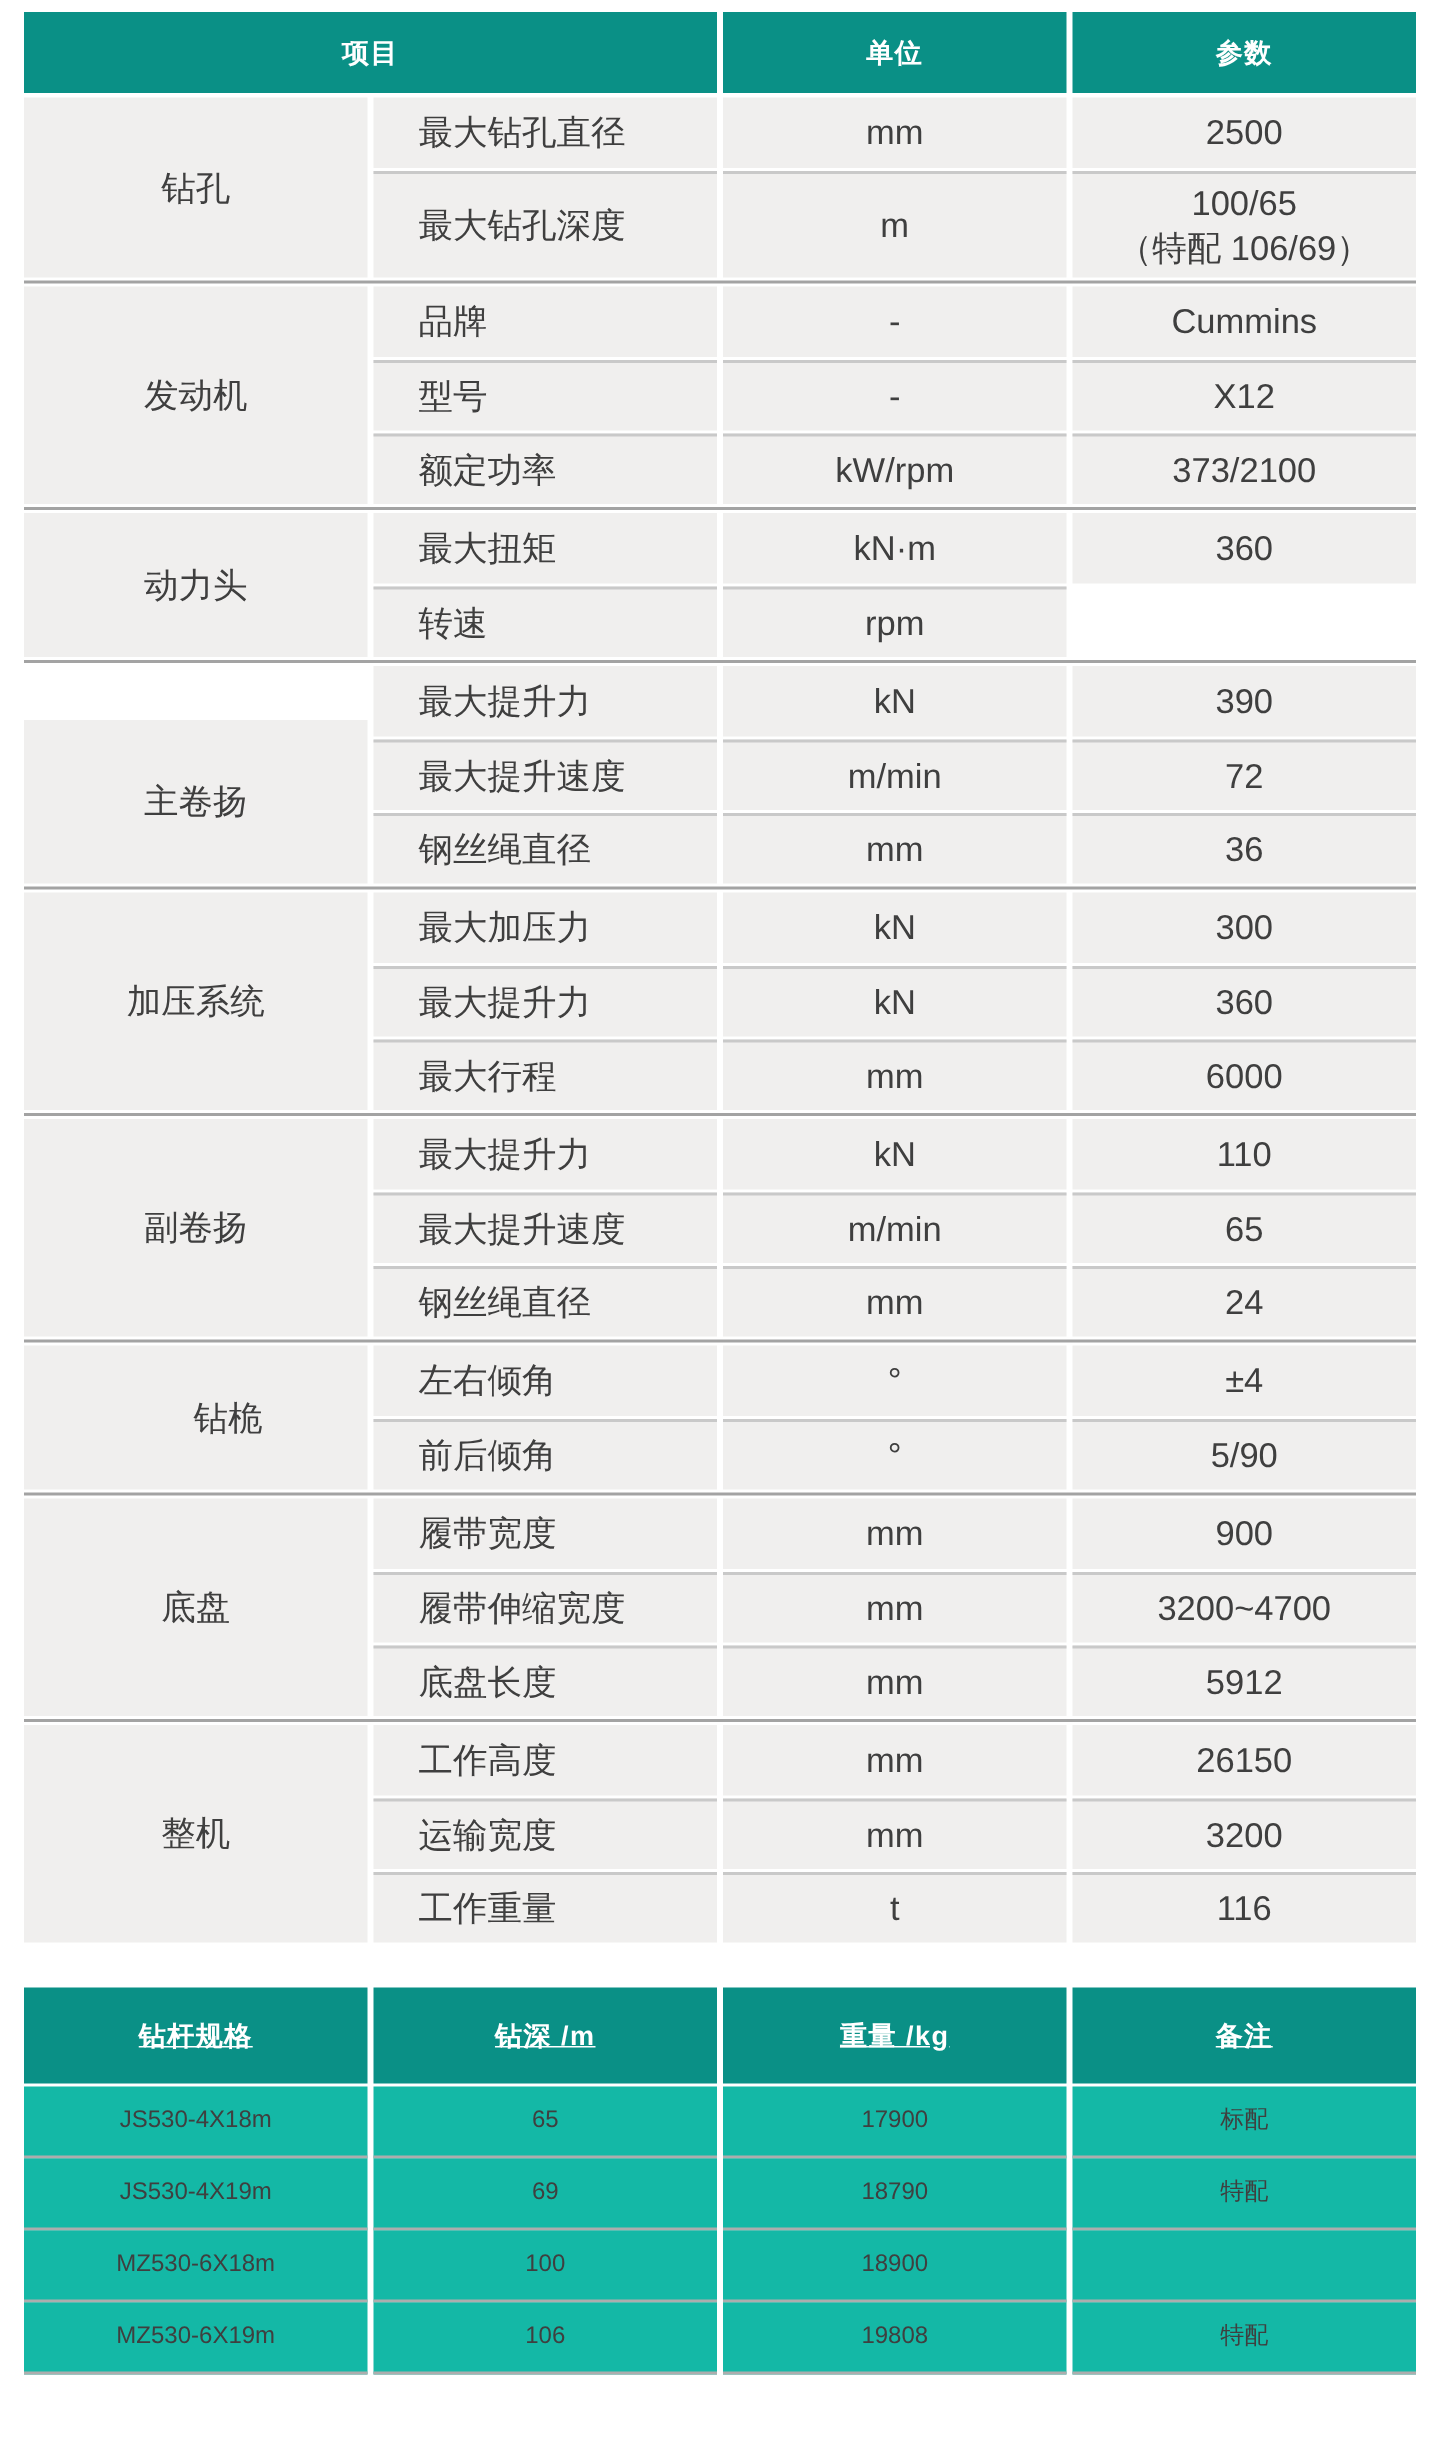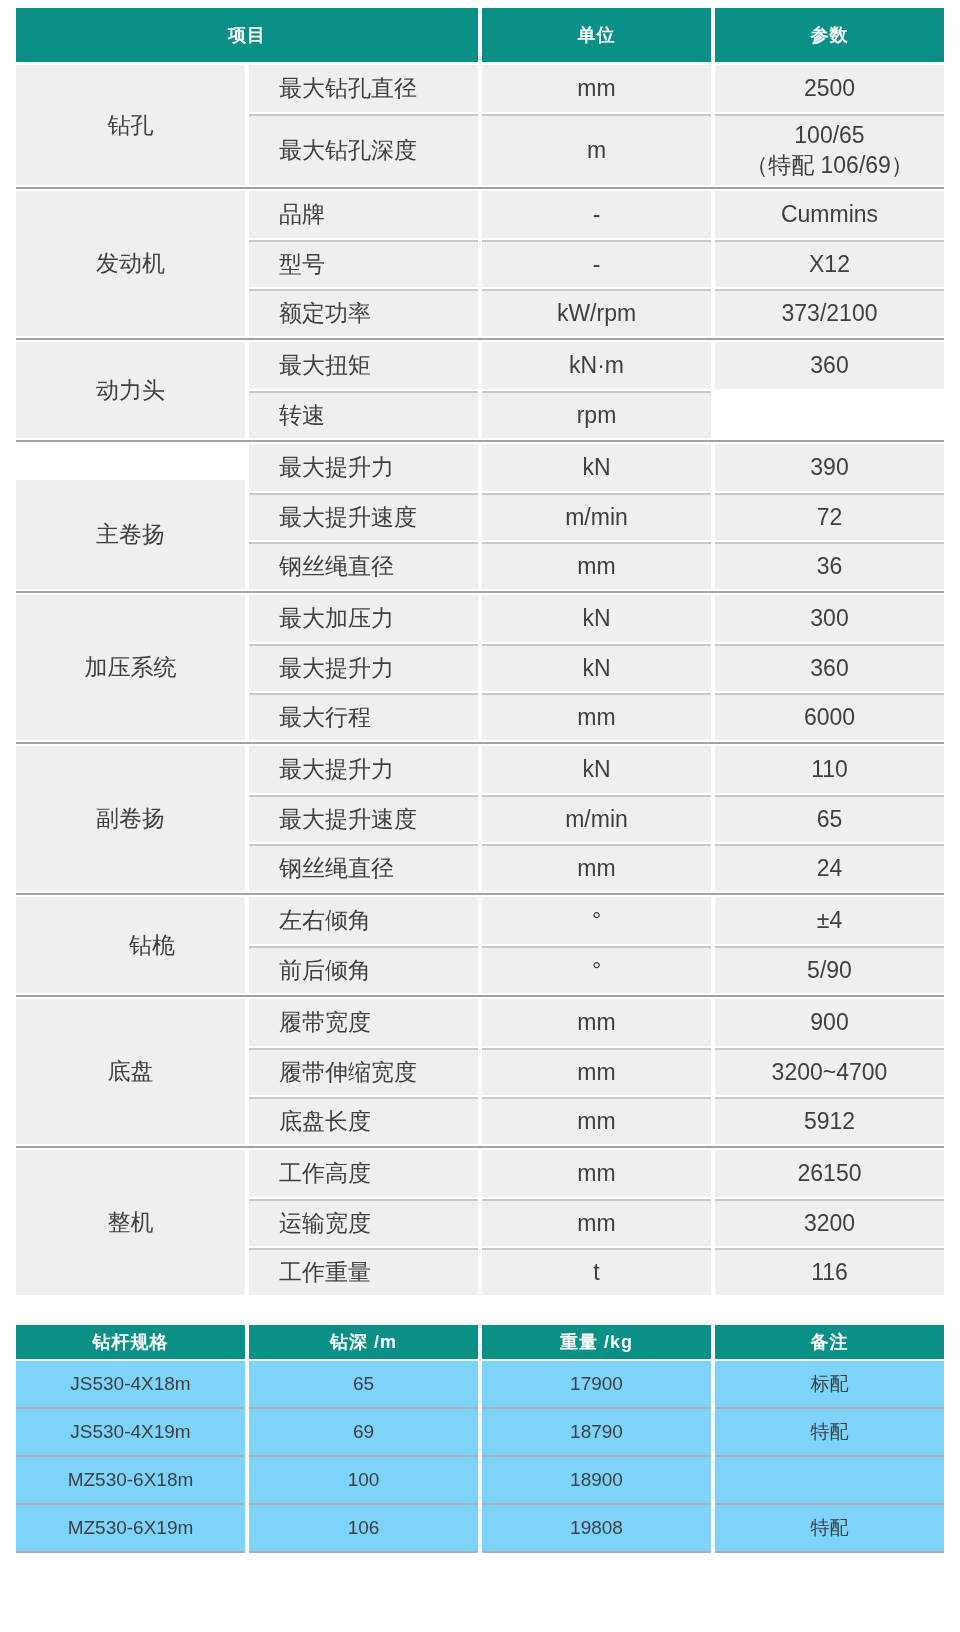--- a/index.html
+++ b/index.html
@@ -36,26 +36,26 @@
     font-size:23px;line-height:1.32;
   }
   .cell.left{grid-column:1;}
   .cell.item{justify-content:flex-start;padding-left:30px;}
   .cell.sep{border-top:2px solid var(--line-soft);}
   .cell.value-multi{flex-direction:column;padding:4px 0;}
 
   
   .t2{margin-top:30px;}
   .t2-header{display:grid;grid-template-columns:repeat(4,1fr);column-gap:4px;}
-  .t2-header .hcell{height:34px;}
+  .t2-header .hcell{height:64px;text-decoration:underline;}
   .t2-body{display:grid;grid-template-columns:repeat(4,1fr);column-gap:4px;margin-top:2px;}
   .t2cell{
-    background:#7dd3fc;min-height:48px;
+    background:#14b8a6;min-height:48px;
     display:flex;align-items:center;justify-content:center;
-    font-size:19px;border-bottom:2px solid var(--line-mid);
+    font-size:16px;border-bottom:2px solid var(--line-mid);
   }
 </style>
 </head>
 <body>
 
 <div class="sheet">
 
   <section>
     <div class="t1-header">
       <div class="hcell span2">项目</div>

